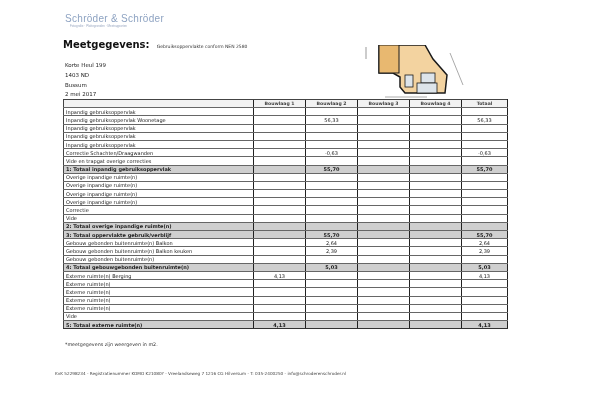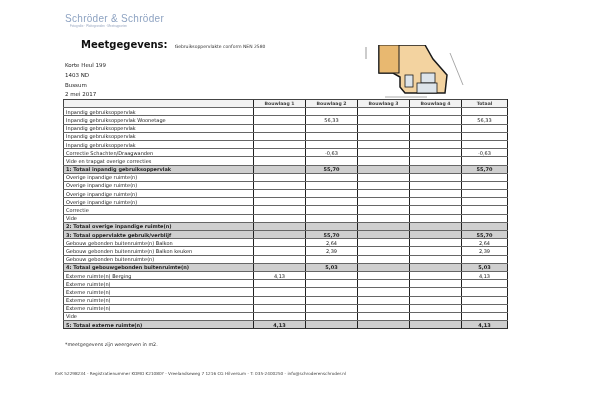--- a/index.html
+++ b/index.html
@@ -3,21 +3,21 @@
 <meta charset="utf-8">
 <style>
   html, body { margin:0; padding:0; background:#ffffff; }
   body { width:600px; height:400px; position:relative; overflow:hidden;
          font-family:"DejaVu Sans", sans-serif; color:#222; }
   .logo { position:absolute; left:65px; top:13px; font-size:10px; letter-spacing:0.3px;
           color:#8ea3c2; font-family:"Liberation Sans", sans-serif; }
   .logo-sub { position:absolute; left:70px; top:24px; font-size:3px; color:#9aa8c0;
               font-family:"Liberation Sans", sans-serif; white-space:nowrap; }
   .title-wrap { position:absolute; left:63px; top:33px; white-space:nowrap; }
-  .title { font-size:10px; font-weight:bold; color:#111; font-family:"DejaVu Sans", sans-serif;margin-left:18px; }
+  .title { font-size:10px; font-weight:bold; color:#111; font-family:"DejaVu Sans", sans-serif; }
   .subtitle { font-size:4.5px; color:#333; margin-left:2px; }
   .addr { position:absolute; left:65px; font-size:5.5px; color:#222; }
   .plan { position:absolute; left:365px; top:45px; }
   table.grid { position:absolute; left:63px; top:99px; border-collapse:collapse;
                font-size:5px; font-family:"DejaVu Sans", sans-serif; }
   table.grid td { height:7.2px; padding:0 2px; line-height:6px; white-space:nowrap;
                   border-top:0.6px solid #666; border-bottom:0.6px solid #666; }
   table.grid td.lbl { width:185px; border-left:1px solid #444; }
   table.grid td.val { width:47px; text-align:center; border-left:1.2px solid #222; }
   table.grid td.tot { width:41px; text-align:center; border-left:1.2px solid #222; border-right:1.2px solid #222; }

